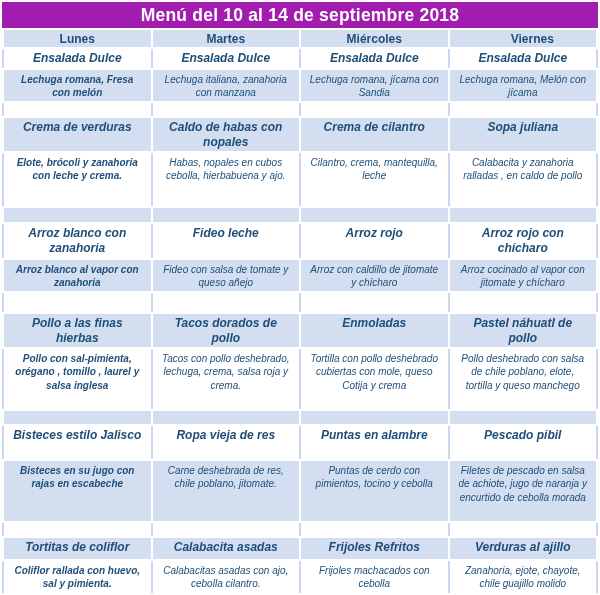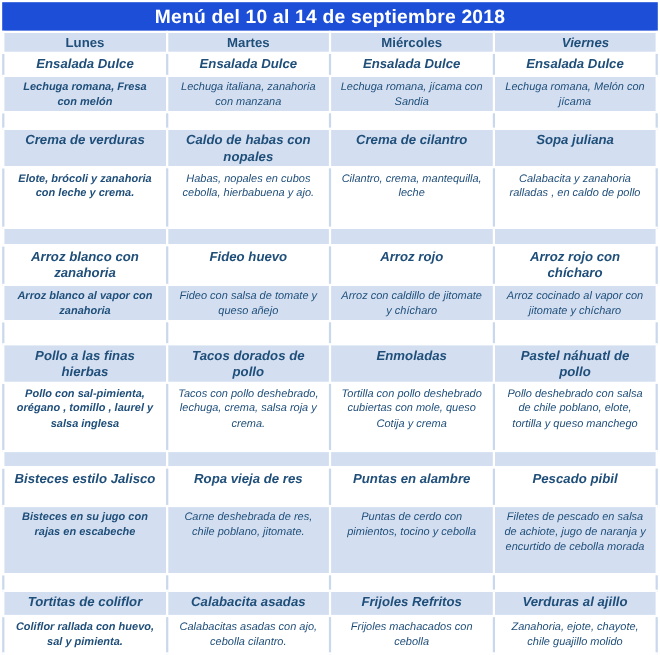--- a/index.html
+++ b/index.html
@@ -1,33 +1,33 @@
 <!DOCTYPE html>
 <html><head>
 <meta charset="utf-8">
 <style>
   html,body{margin:0;padding:0;background:#ffffff;}
   body{width:600px;height:595px;font-family:"Liberation Sans",sans-serif;color:#1f4e79;}
   .menu-wrap{position:absolute;left:2px;top:2px;width:596px;}
   .title-bar{
-    background:#1d4ed8;color:#ffffff;font-weight:bold;font-size:17.5px;
+    background:#a21caf;color:#ffffff;font-weight:bold;font-size:17.5px;
     text-align:center;height:26px;line-height:26px;letter-spacing:.2px;
   }
   table{border-collapse:collapse;table-layout:fixed;width:596px;}
   col{width:25%;}
   td{
     text-align:center;vertical-align:top;padding:2px 8px;
     border:2px solid #ffffff;color:#1f4e79;overflow:hidden;
   }
   
   tr.b td{background:#d3dff1;}
   
   tr.w td{background:#ffffff;border-left-color:#c9d8ec;border-right-color:#c9d8ec;}
   tr.hdr td{font-weight:bold;font-size:12px;vertical-align:middle;padding:1px 4px;}
-  tr.hdr td:last-child{font-style:italic;padding-left:23px;}
+  tr.hdr td:last-child{padding-left:23px;}
   tr.name td{font-weight:bold;font-style:italic;font-size:12px;line-height:1.22;}
   tr.desc td{font-style:italic;font-size:10px;line-height:1.32;padding-top:3px;}
   tr.desc td:first-child{font-weight:bold;}
   tr.gap td{padding:0;}
   tr.postre td{font-weight:bold;font-size:13px;vertical-align:middle;}
   .bottom-strip{height:5px;background:#d3dff1;width:596px;}
   
   tr.h19{height:19px}tr.h18{height:18px}tr.h33{height:33px}tr.h15{height:15px}
   tr.h34{height:34px}tr.h39{height:55px}tr.h16{height:16px}tr.h30{height:30px}
   tr.h21{height:21px}tr.h35{height:35px}tr.h49{height:62px}tr.h23{height:23px}
@@ -88,21 +88,21 @@
     </tr>
     <tr class="b gap h16">
       <td></td>
           <td></td>
           <td></td>
           <td></td>
     </tr>
 
     <tr class="w name h30">
       <td>Arroz blanco con zanahoria</td>
-      <td>Fideo huevo</td>
+      <td>Fideo leche</td>
       <td>Arroz rojo</td>
       <td>Arroz rojo con chícharo</td>
     </tr>
     <tr class="b desc h30">
       <td>Arroz blanco al vapor con zanahoria</td>
       <td>Fideo con salsa de tomate y queso añejo</td>
       <td>Arroz con caldillo de jitomate y chícharo</td>
       <td>Arroz cocinado al vapor con jitomate y chícharo</td>
     </tr>
     <tr class="w gap h21">

